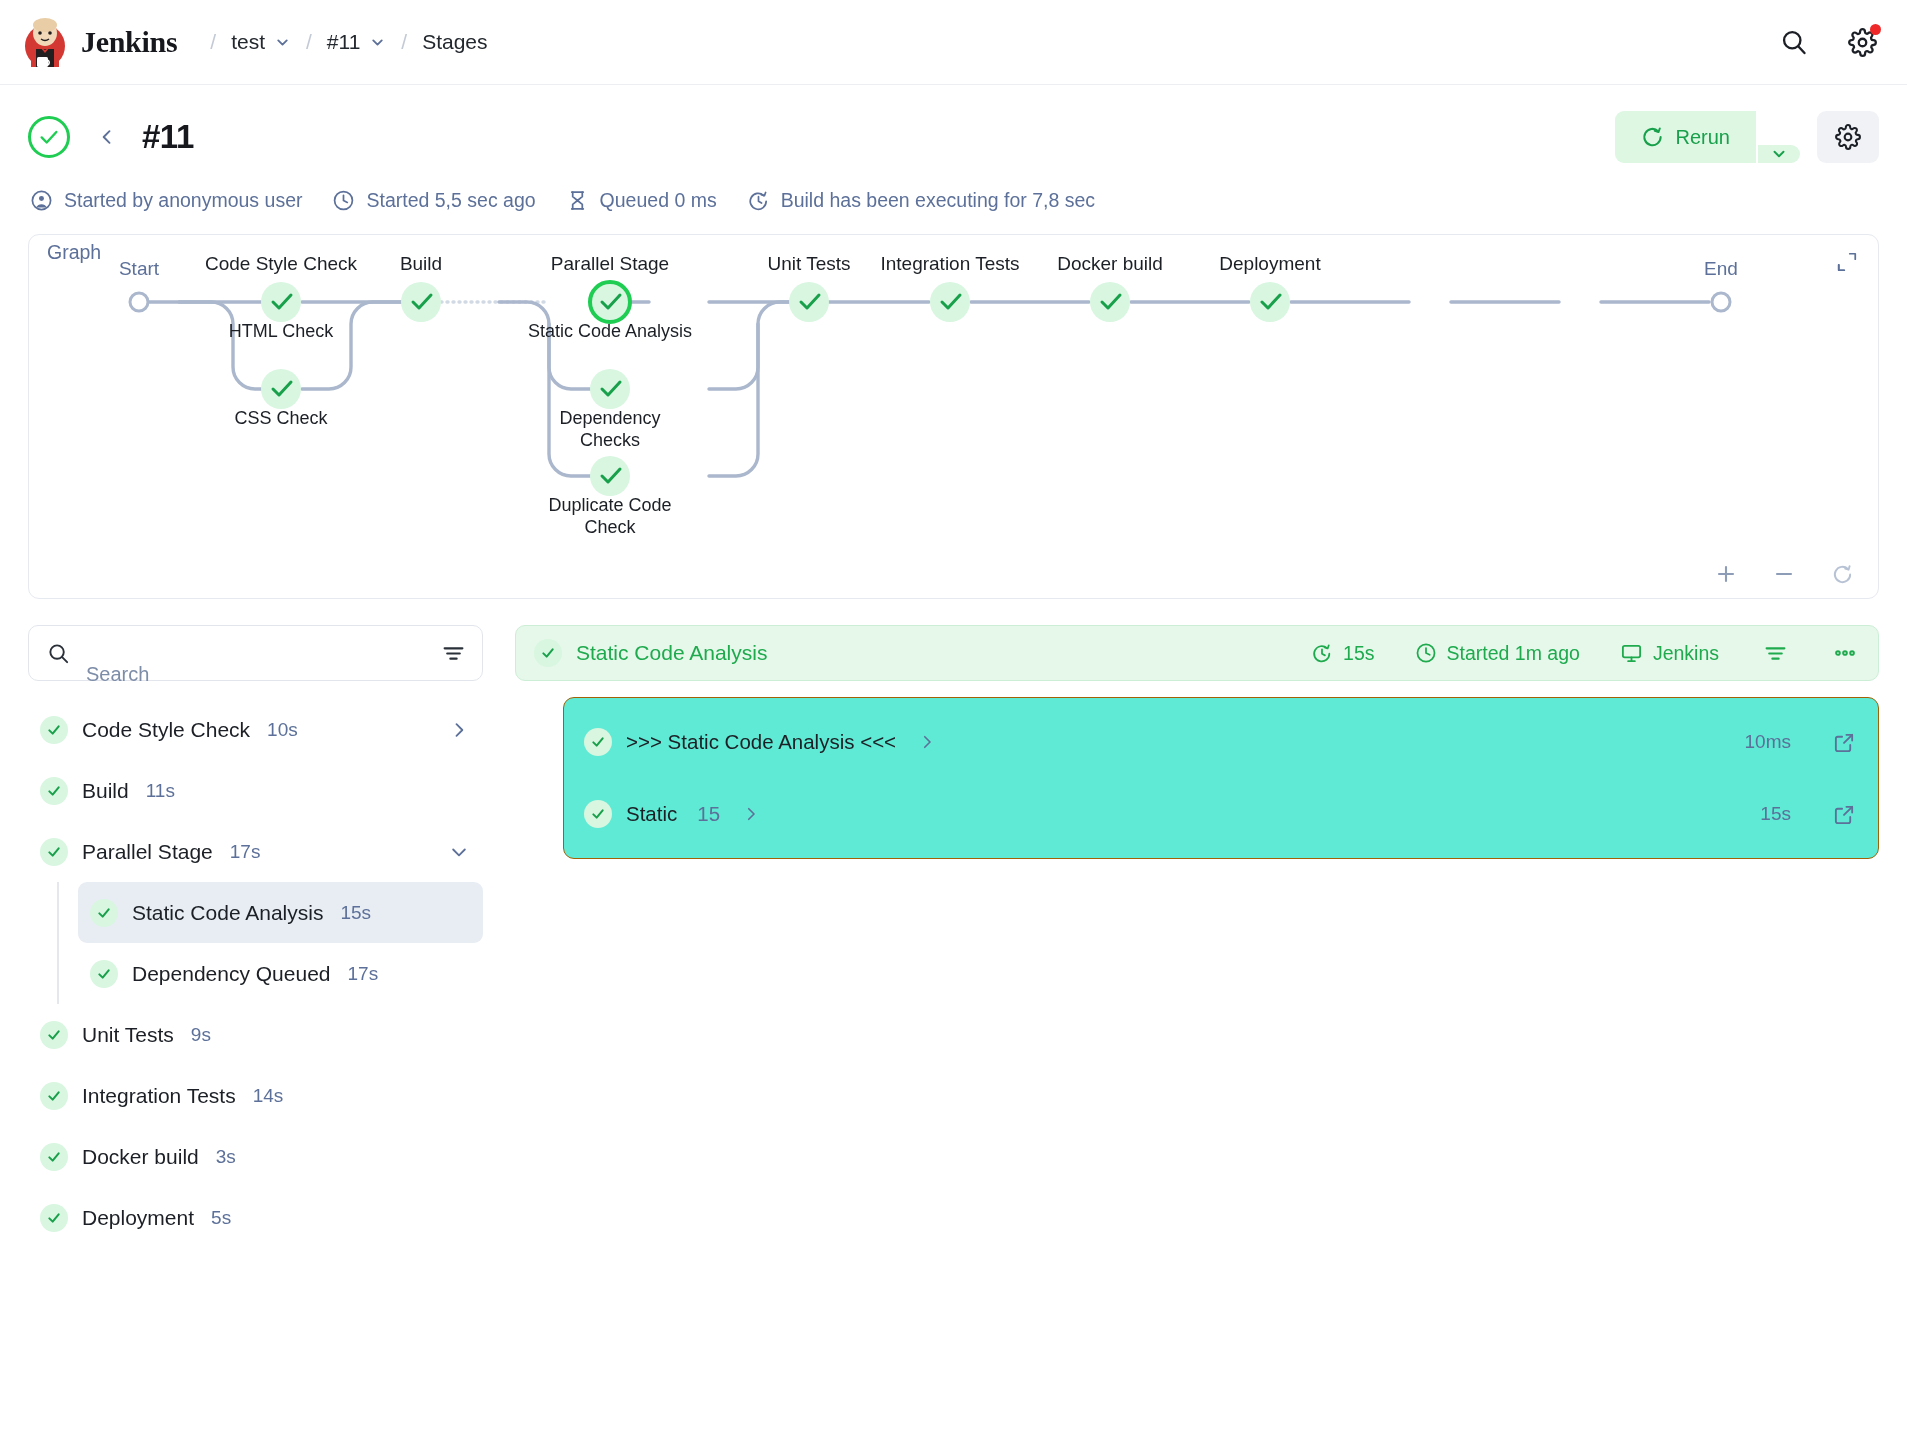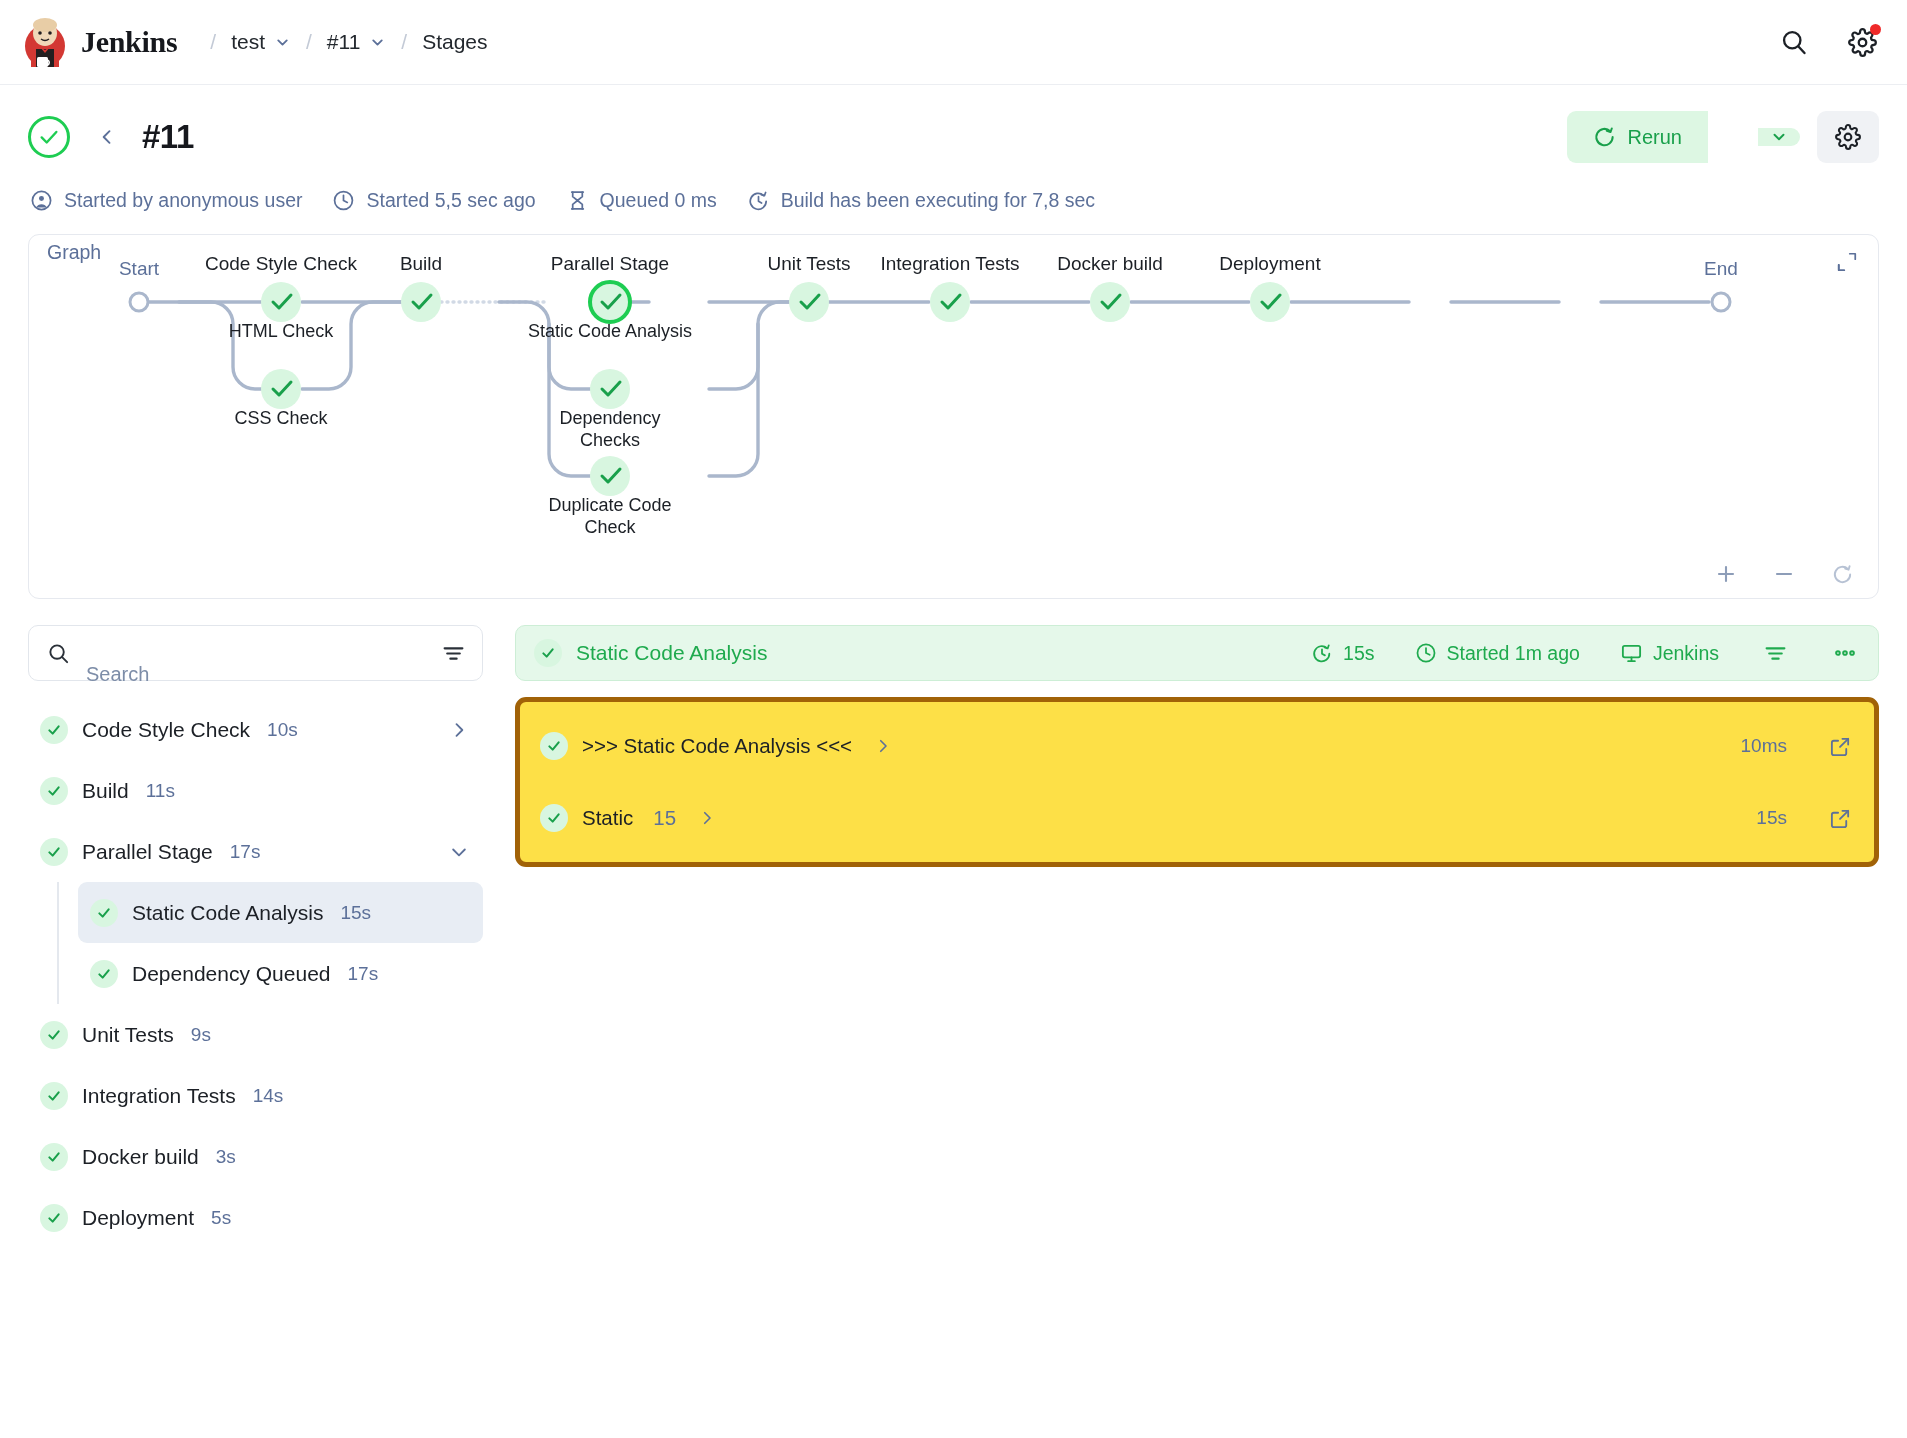--- a/index.html
+++ b/index.html
@@ -80,21 +80,21 @@
   }
   .build-num {
     margin-left: 22px;
     font-size: 33px;
     font-weight: bold;
     color: #16181d;
     letter-spacing: -0.5px;
   }
   .build-row-spacer { flex: 1; }
 
-  .rerun-group { display: flex; align-items: center; gap: 48px; }
+  .rerun-group { display: flex; align-items: flex-end; }
   .rerun-btn {
     display: flex; align-items: center; gap: 12px;
     background: #ddf7e3;
     color: #19a04b;
     border: none;
     border-radius: 9px 0 0 9px;
     padding: 0 26px;
     height: 52px;
     font-size: 20px;
     font-family: "Liberation Sans", sans-serif;
@@ -247,24 +247,25 @@
   }
   .sh-icon-btn {
     margin-left: 30px;
     display: flex; align-items: center; justify-content: center;
     cursor: pointer;
     background: none; border: none;
   }
 
   .steps-card {
     margin-top: 16px;
-    border: 5px solid #a16207;
+    border: 1px solid #a16207;
     border-radius: 11px;
-    background: #fde047;
+    background: #5eead4;
     padding: 8px 0;
+    margin-left: 48px;
   }
   .step-row {
     display: flex; align-items: center;
     height: 72px;
     padding: 0 22px 0 20px;
     gap: 14px;
     cursor: pointer;
   }
   .step-text { font-size: 20.5px; color: #1c2026; }
   .step-arg { font-size: 20.5px; color: #5c7099; margin-left: 6px; }

